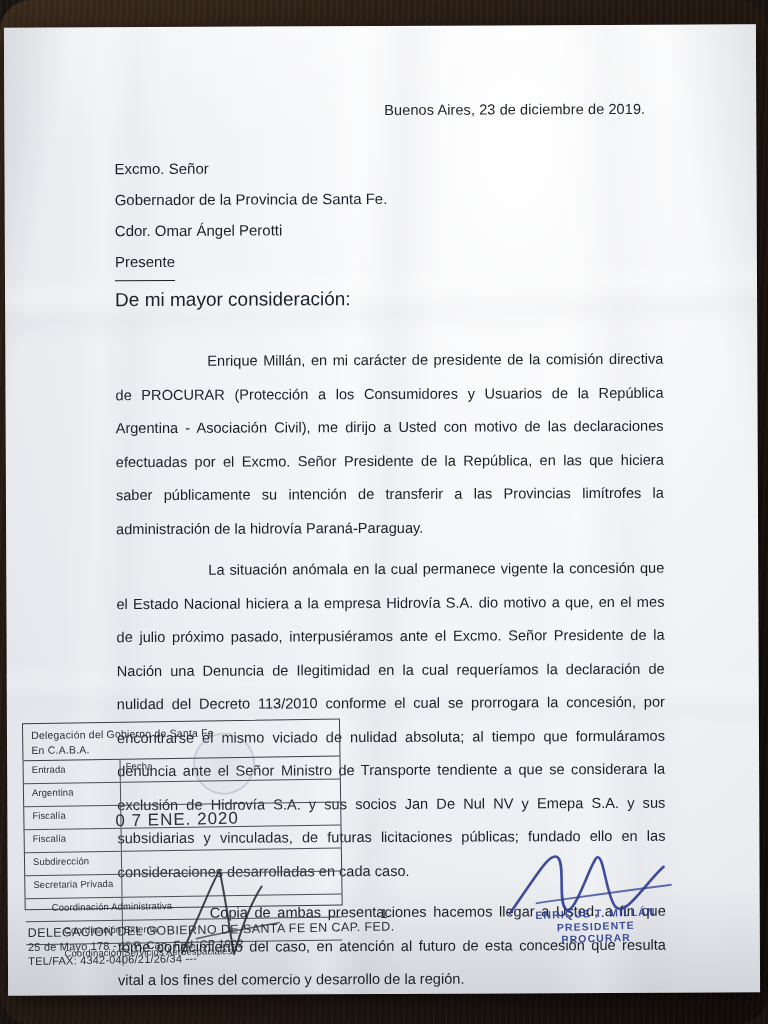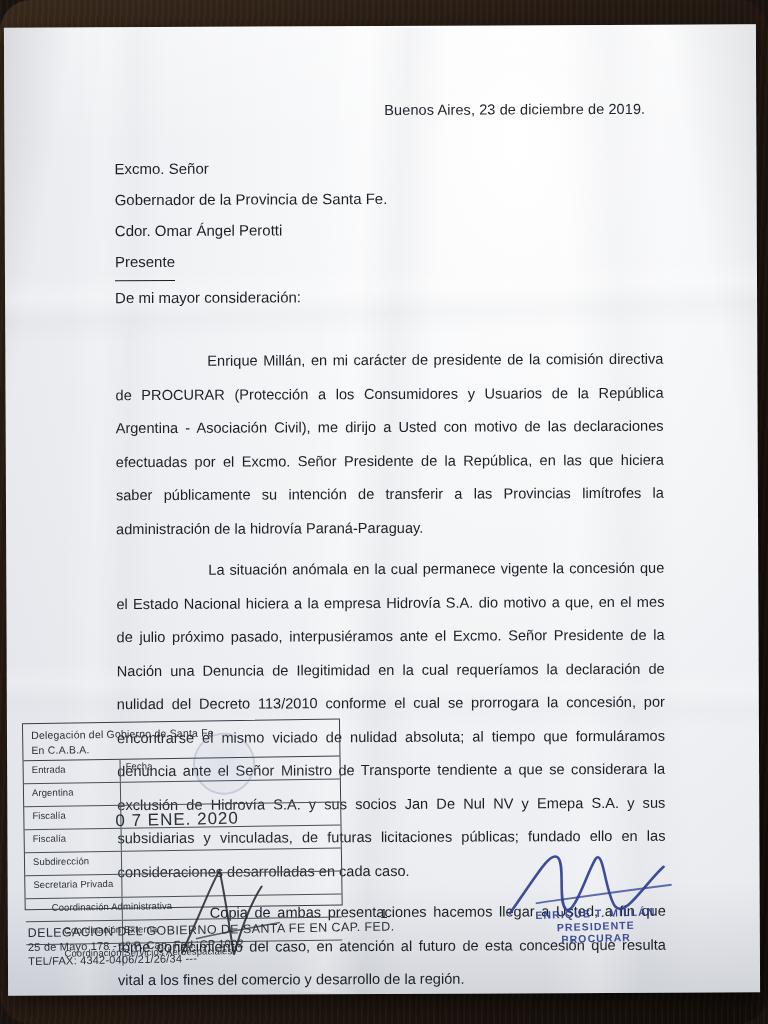--- a/index.html
+++ b/index.html
@@ -94,21 +94,21 @@
   }
   .addr .u {
     display: inline-block;
     border-bottom: 1.4px solid #1b1f26;
     padding-bottom: 3px;
   }
   .salutation {
     position: absolute;
     left: 110px;
     top: 262px;
-    font-size: 15px;
+    font-size: 19px;
     color: #1b1f26;
   }
   .body {
     position: absolute;
     left: 110px;
     top: 318px;
     width: 548px;
     font-size: 14.6px;
     line-height: 33.5px;
     text-align: justify;

